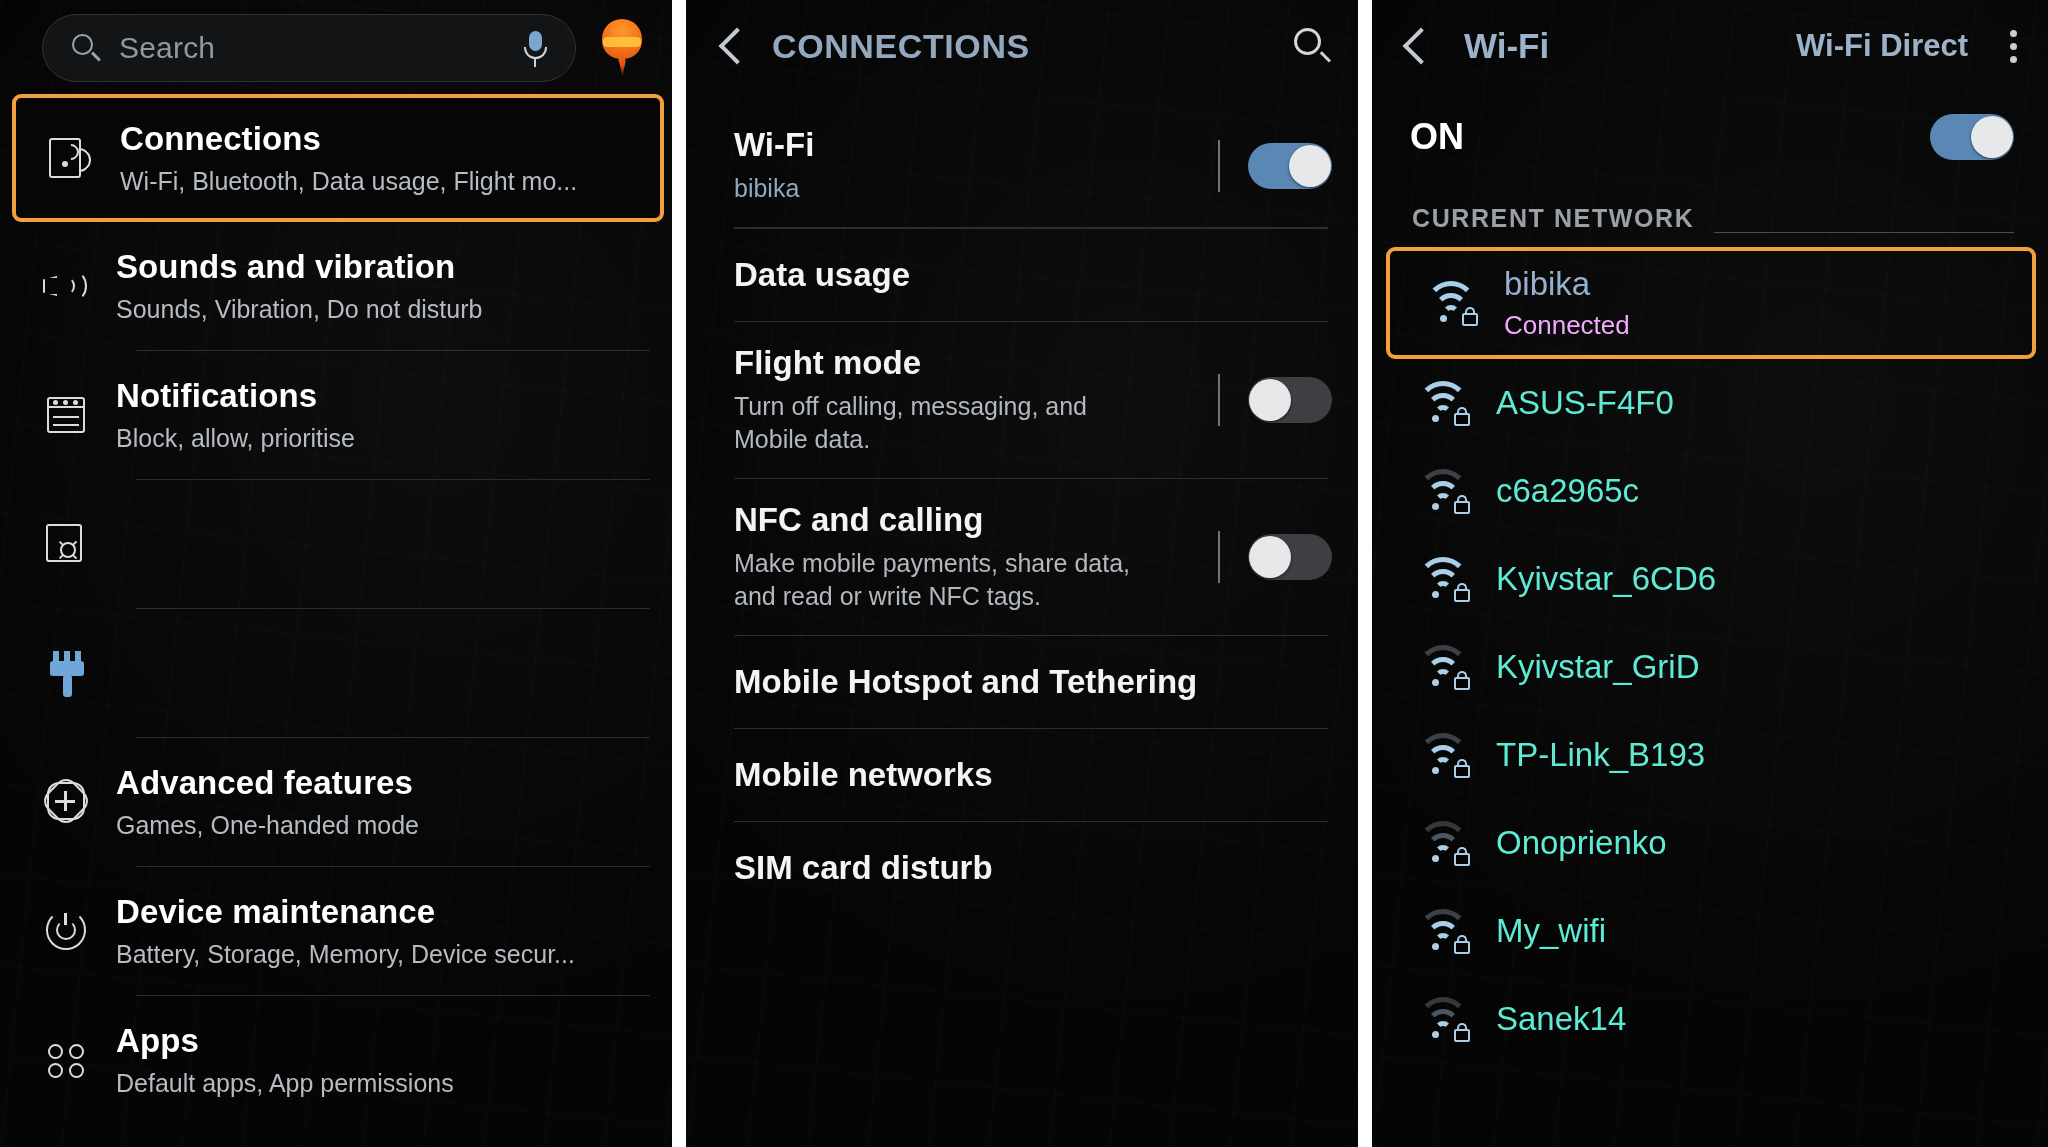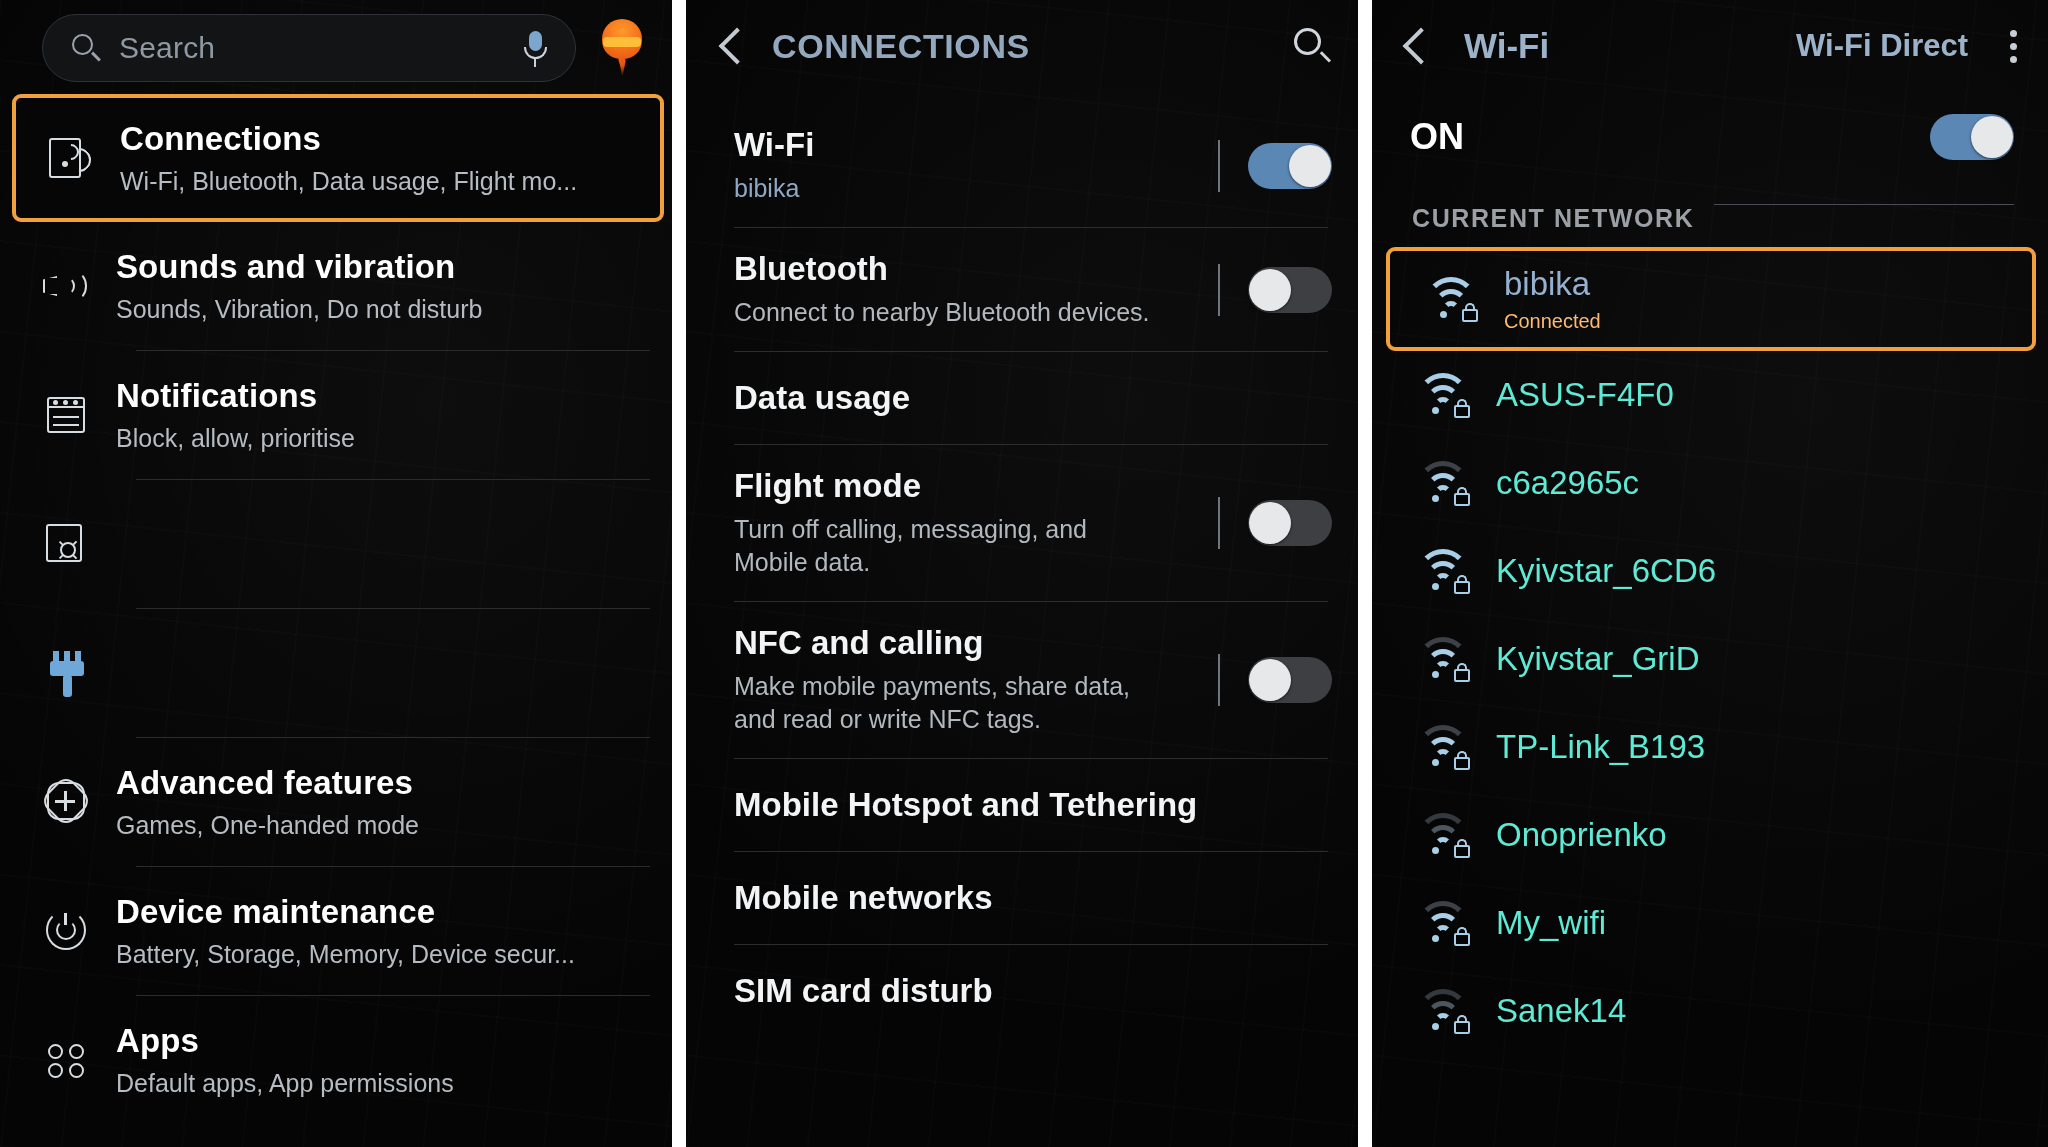--- a/index.html
+++ b/index.html
@@ -137,29 +137,29 @@
   .w-header { position:relative; z-index:2; display:flex; align-items:center; height:92px; padding: 0 30px 0 36px; gap: 22px; }
   .w-title { color:#9cb2c9; font-size: 35px; font-weight: 700; margin-left: 8px; }
   .w-spacer { flex:1; }
   .w-direct { color:#9cb2c9; font-size: 31px; font-weight: 700; }
   .kebab { width: 10px; display:flex; flex-direction:column; gap:6px; align-items:center; flex:0 0 10px; margin-left: 18px; }
   .kebab span { width: 7px; height: 7px; background: #c7ced5; border-radius: 50%; }
 
   .w-onrow { position:relative; z-index:2; display:flex; align-items:center; padding: 22px 34px 26px 38px; }
   .w-on { color:#ffffff; font-size: 36px; font-weight: 700; flex:1; }
 
-  .w-sectionhead { position:relative; z-index:2; display:flex; align-items:flex-start; padding: 18px 34px 12px 40px; gap: 20px; }
+  .w-sectionhead { position:relative; z-index:2; display:flex; align-items:flex-end; padding: 18px 34px 12px 40px; gap: 20px; }
   .w-sectionhead .lbl { color:#9aa0a6; font-size: 25px; font-weight: 700; letter-spacing: 1.6px; }
   .w-sectionhead .rule { flex:1; height:1px; background:#4a4e52; }
 
   .w-row { position:relative; z-index:2; display:flex; align-items:center; padding: 14px 30px 14px 42px; min-height: 88px; gap: 24px; }
   .w-row.current { border:4px solid #f2a03c; border-radius:9px; margin: 2px 12px 0 14px; padding-left: 32px; min-height: 104px; }
   .w-ssid { color:#5eead4; font-size: 33px; font-weight: 400; }
   .w-ssid.blue { color:#95b1cf; font-weight: 400; }
-  .w-state { color:#fdba74; font-size: 20px; margin-top: 7px; }
+  .w-state { color:#f0abfc; font-size: 26px; margin-top: 7px; }
 
   .wifi-ic { position: relative; width: 58px; height: 48px; flex: 0 0 58px; }
   .wifi-ic .arc { position:absolute; left:50%; border-style:solid; border-color:#a9cfe8 transparent transparent transparent; border-radius:50%; transform: translateX(-50%); }
   .wifi-ic .a3 { top:2px;  width:52px; height:52px; border-width:5px; }
   .wifi-ic .a2 { top:14px; width:34px; height:34px; border-width:5px; }
   .wifi-ic .a1 { top:26px; width:17px; height:17px; border-width:5px; }
   .wifi-ic .dot { position:absolute; left:18px; top:36px; width:7px; height:7px; border-radius:50%; background:#a9cfe8; }
   .wifi-ic .lock { position:absolute; right:2px; bottom:1px; width:16px; height:13px; border:2.6px solid #a9cfe8; border-radius:2px; background:#050505; }
   .wifi-ic .shackle { position:absolute; right:5px; bottom:12px; width:10px; height:8px; border:2.6px solid #a9cfe8; border-bottom:none; border-radius:6px 6px 0 0; background:transparent; }
   .wifi-ic.s3 .a3 { border-top-color:#a9cfe8; }
@@ -337,30 +337,20 @@
           <div class="c-rtitle">Wi-Fi</div>
           <div class="c-rsub link">bibika</div>
         </div>
         <span class="sep-line"></span>
         <span class="toggle on">
             <span class="knob"></span>
           </span>
       </div>
       <div class="c-divider"></div>
 
-      <div class="c-row">
-        <div class="c-rowtext">
-          <div class="c-rtitle">Bluetooth</div>
-          <div class="c-rsub">Connect to nearby Bluetooth devices.</div>
-        </div>
-        <span class="sep-line"></span>
-        <span class="toggle off">
-            <span class="knob"></span>
-          </span>
-      </div>
       <div class="c-divider"></div>
 
       <div class="c-row">
         <div class="c-rowtext">
           <div class="c-rtitle">Data usage</div>
         </div>
       </div>
       <div class="c-divider"></div>
 
       <div class="c-row">

